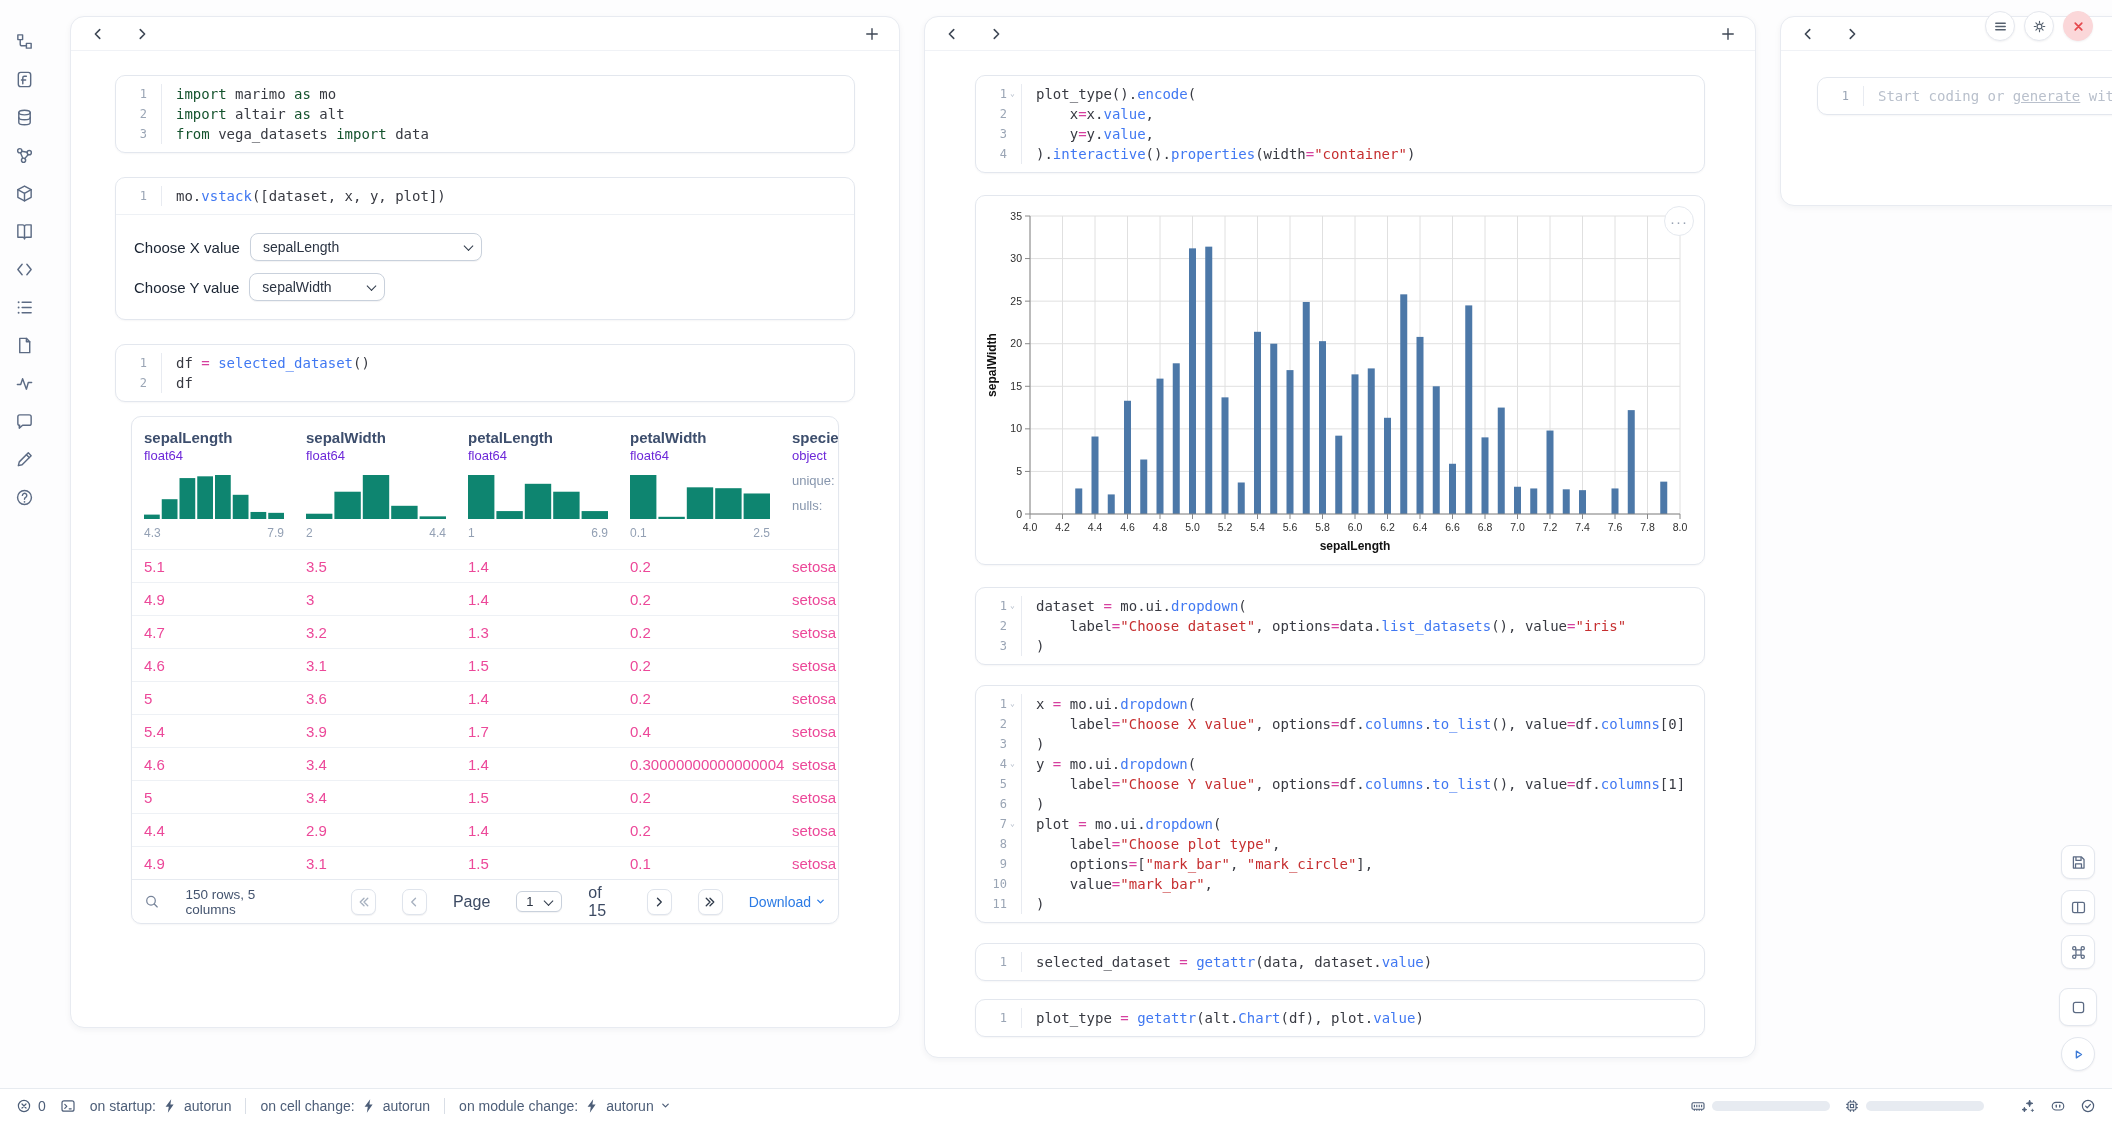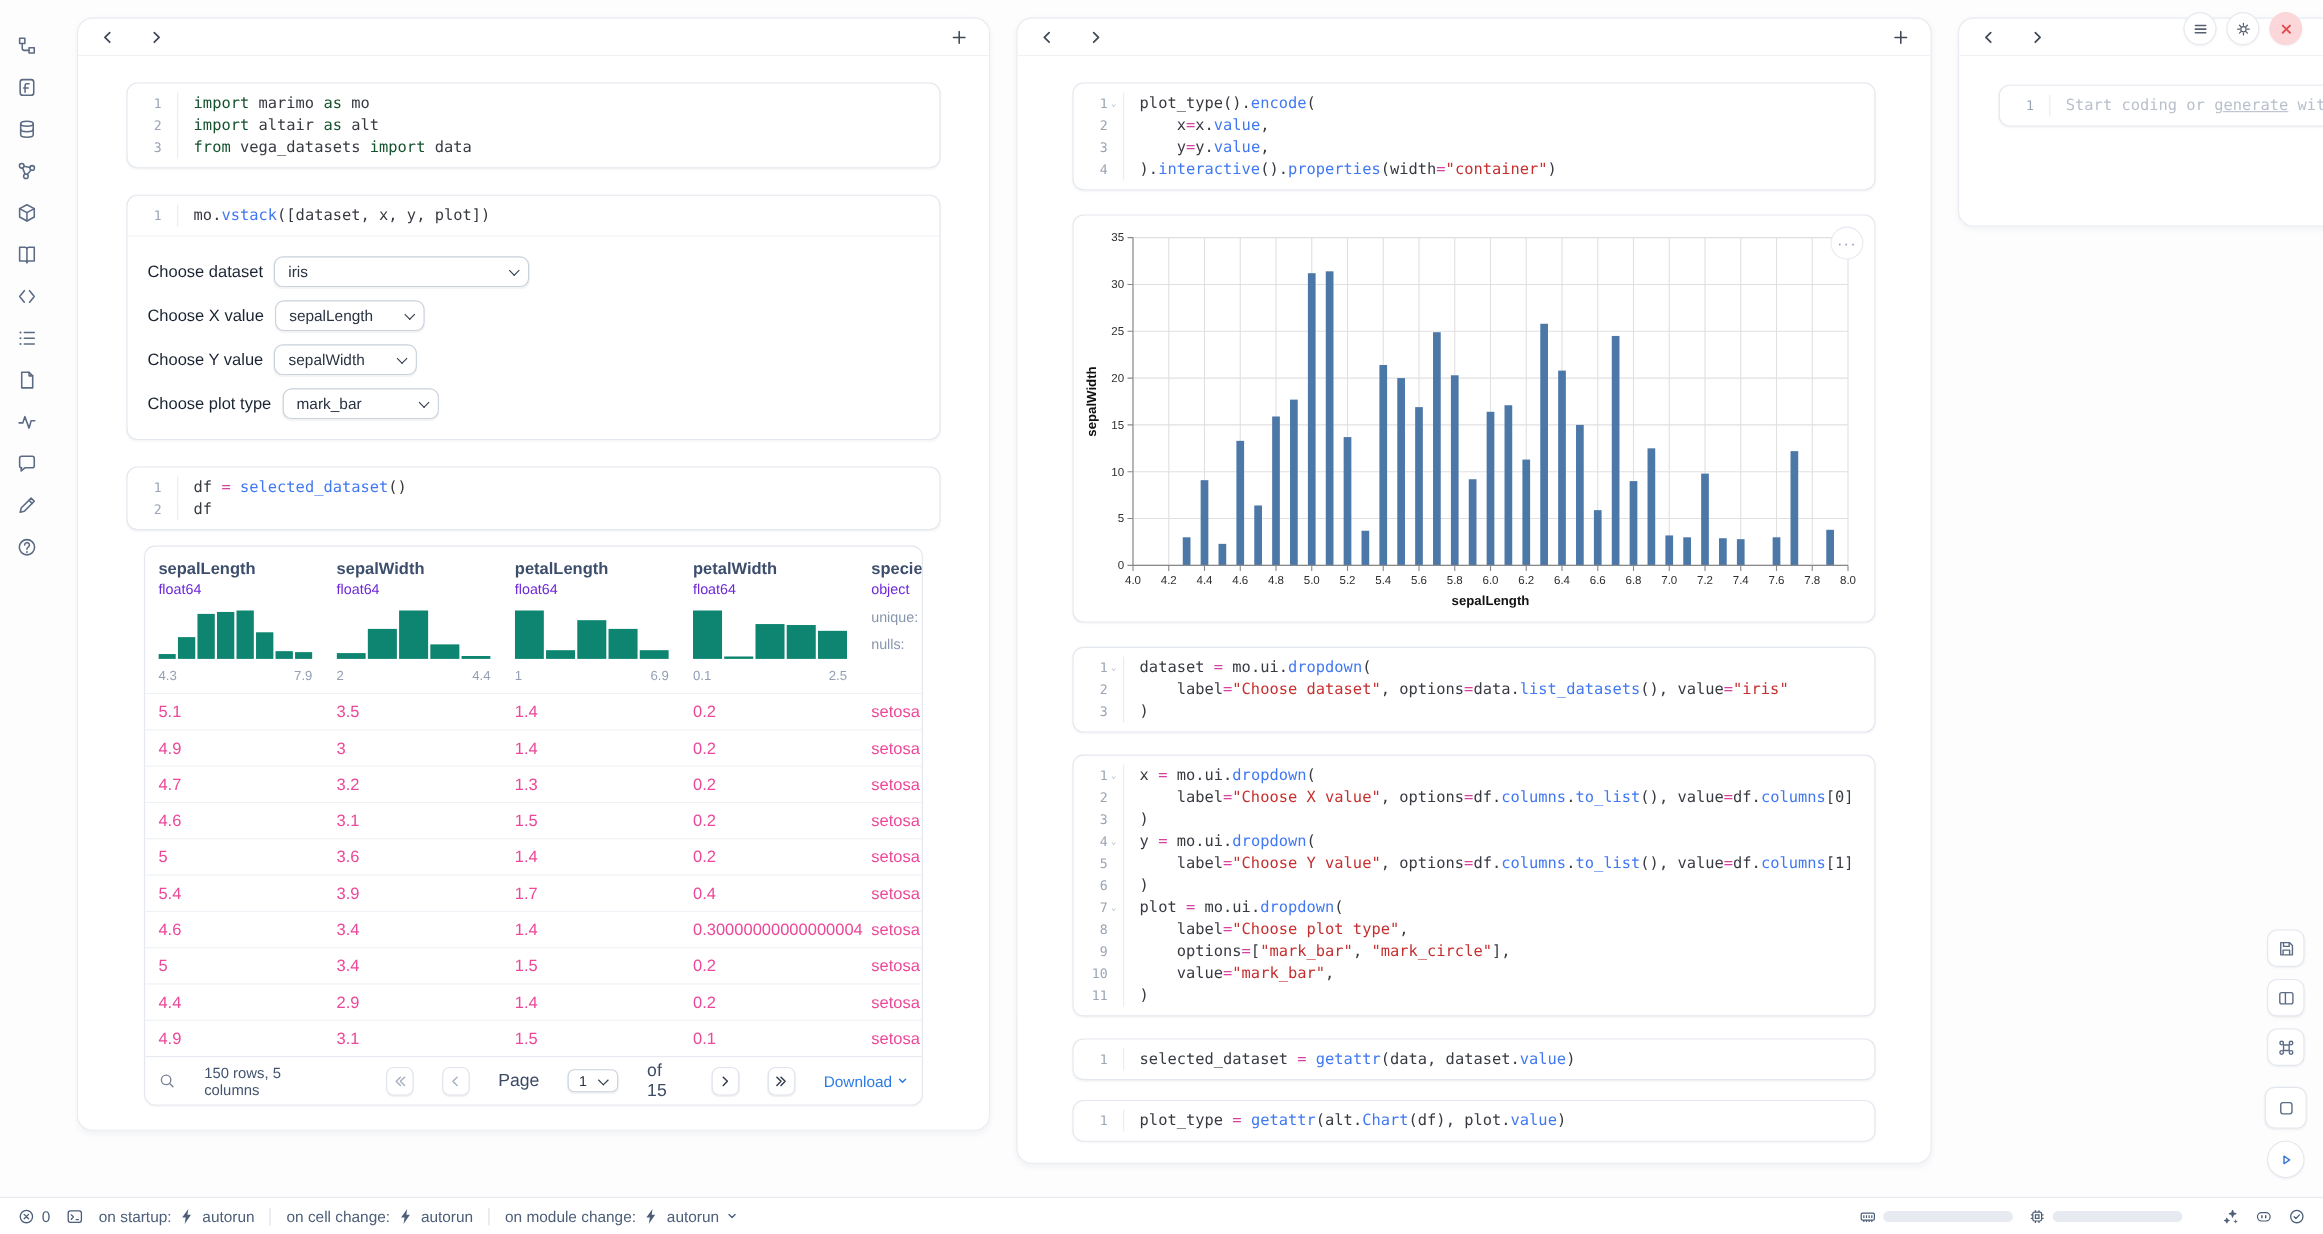--- a/index.html
+++ b/index.html
@@ -264,34 +264,26 @@
             <div class="code-line">
               <div class="gutter">
                 <span class="ln">1</span>
                 <span class="fold"></span>
               </div>
               <div class="code-text"><span class="tk-pl">mo.</span><span class="tk-fn">vstack</span><span class="tk-pl">([dataset, x, y, plot])</span></div>
             </div>
           </div>
         <div class="cell-output">
             <div class="ctrl-row">
-              <span class="ctrl-label">Choose dataset</span>
-              <span class="select-wrap"><select><option>iris</option></select></span>
-            </div>
-            <div class="ctrl-row">
               <span class="ctrl-label">Choose X value</span>
               <span class="select-wrap"><select><option>sepalLength</option></select></span>
             </div>
             <div class="ctrl-row">
               <span class="ctrl-label">Choose Y value</span>
               <span class="select-wrap"><select><option>sepalWidth</option></select></span>
-            </div>
-            <div class="ctrl-row">
-              <span class="ctrl-label">Choose plot type</span>
-              <span class="select-wrap"><select><option>mark_bar</option></select></span>
             </div>
           </div>
       </div>
       <div class="cell mb14">
         <div class="code-area">
             <div class="code-line">
               <div class="gutter">
                 <span class="ln">1</span>
                 <span class="fold"></span>
               </div>

